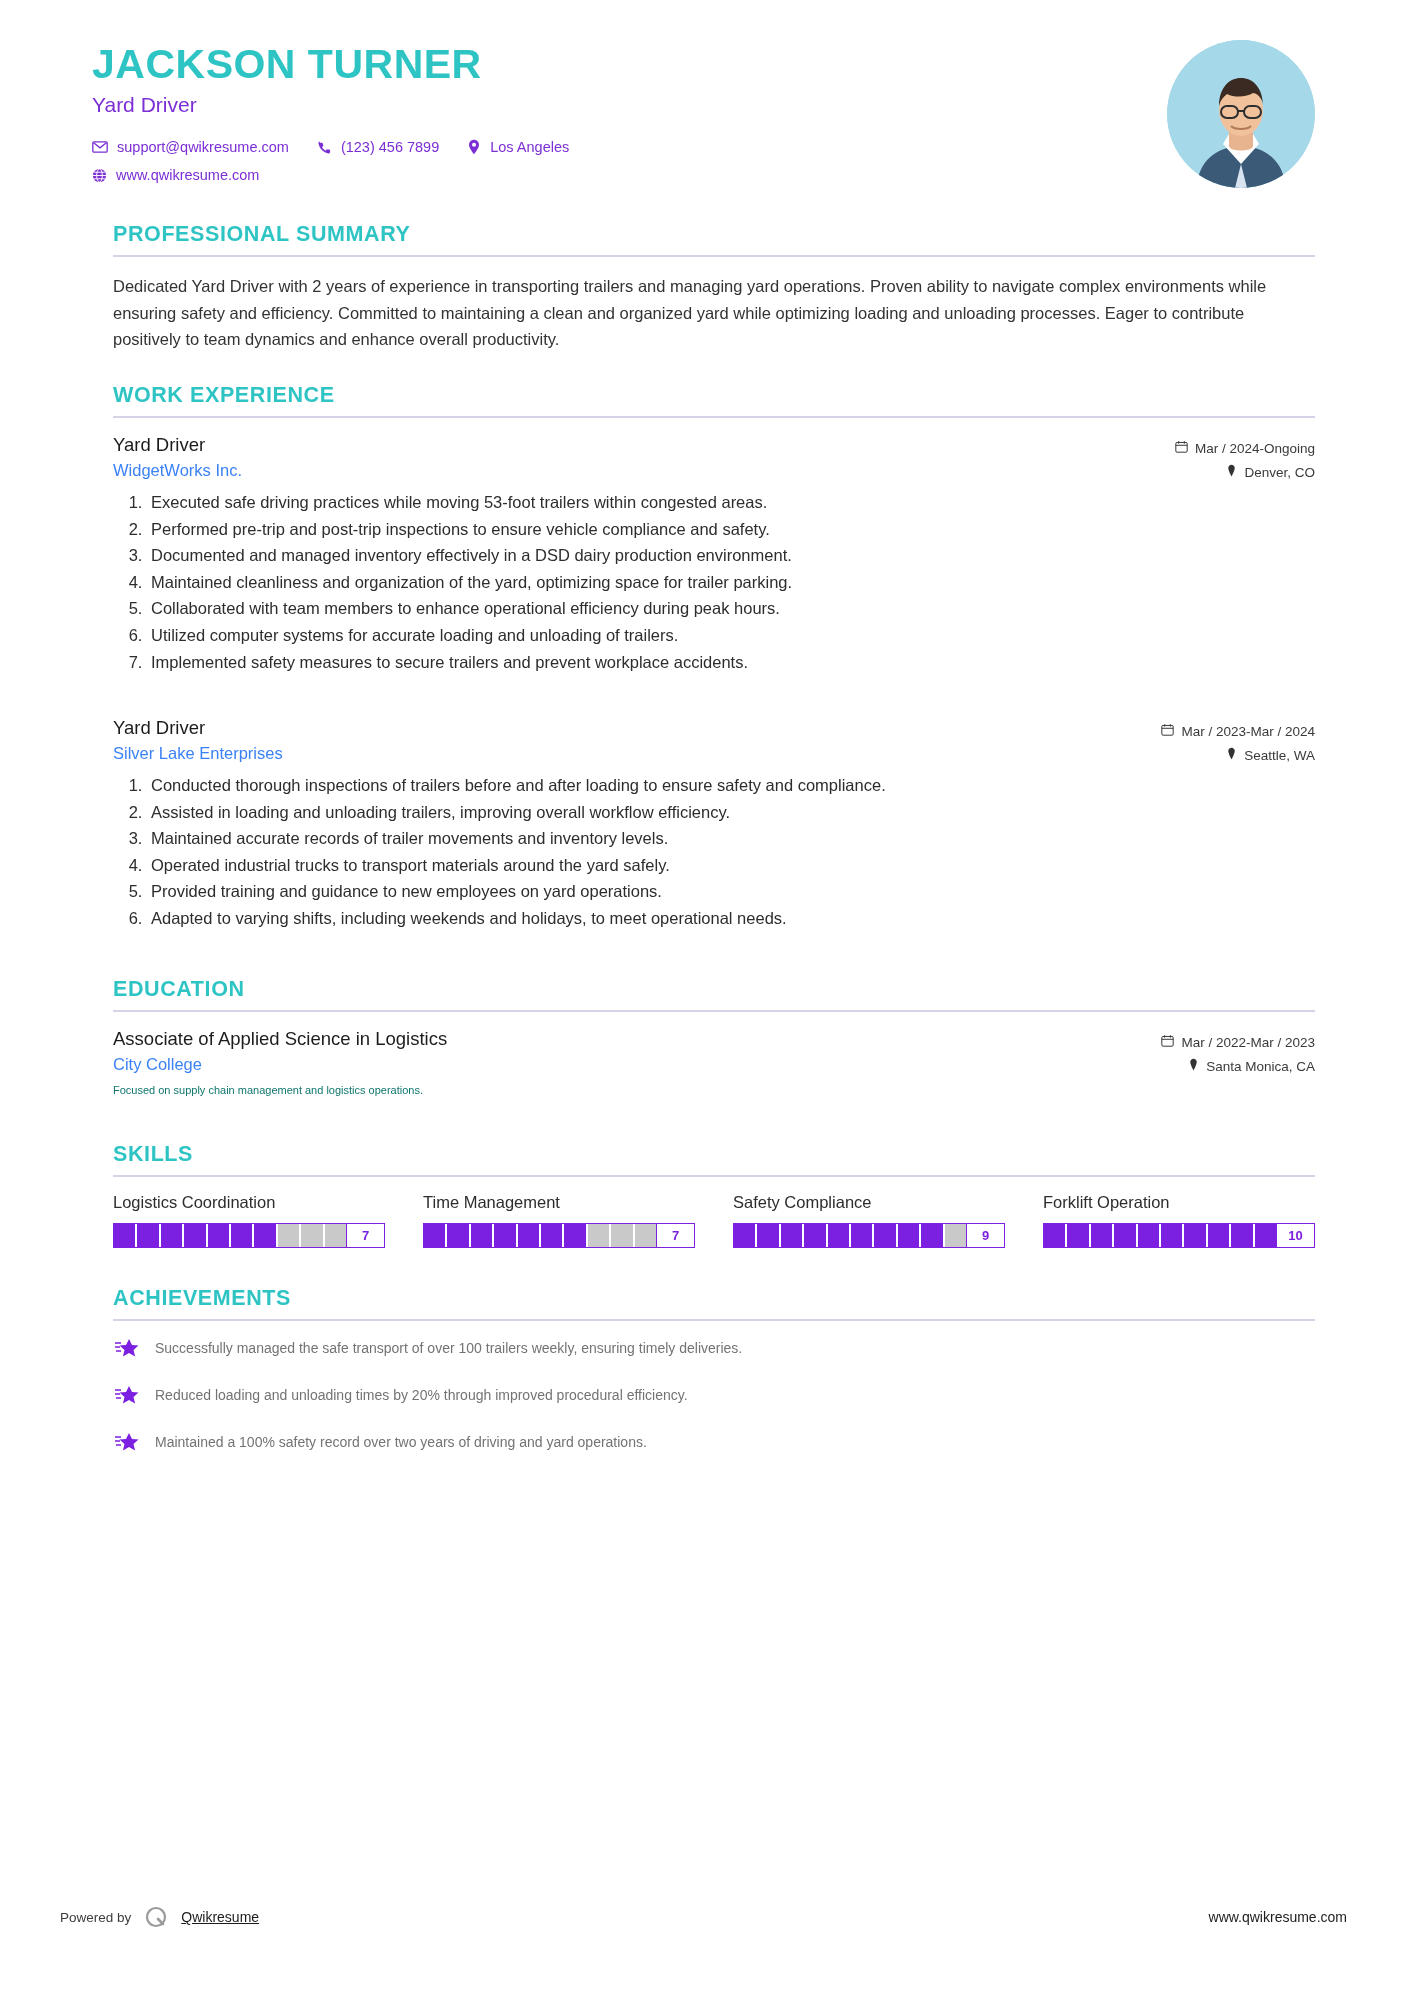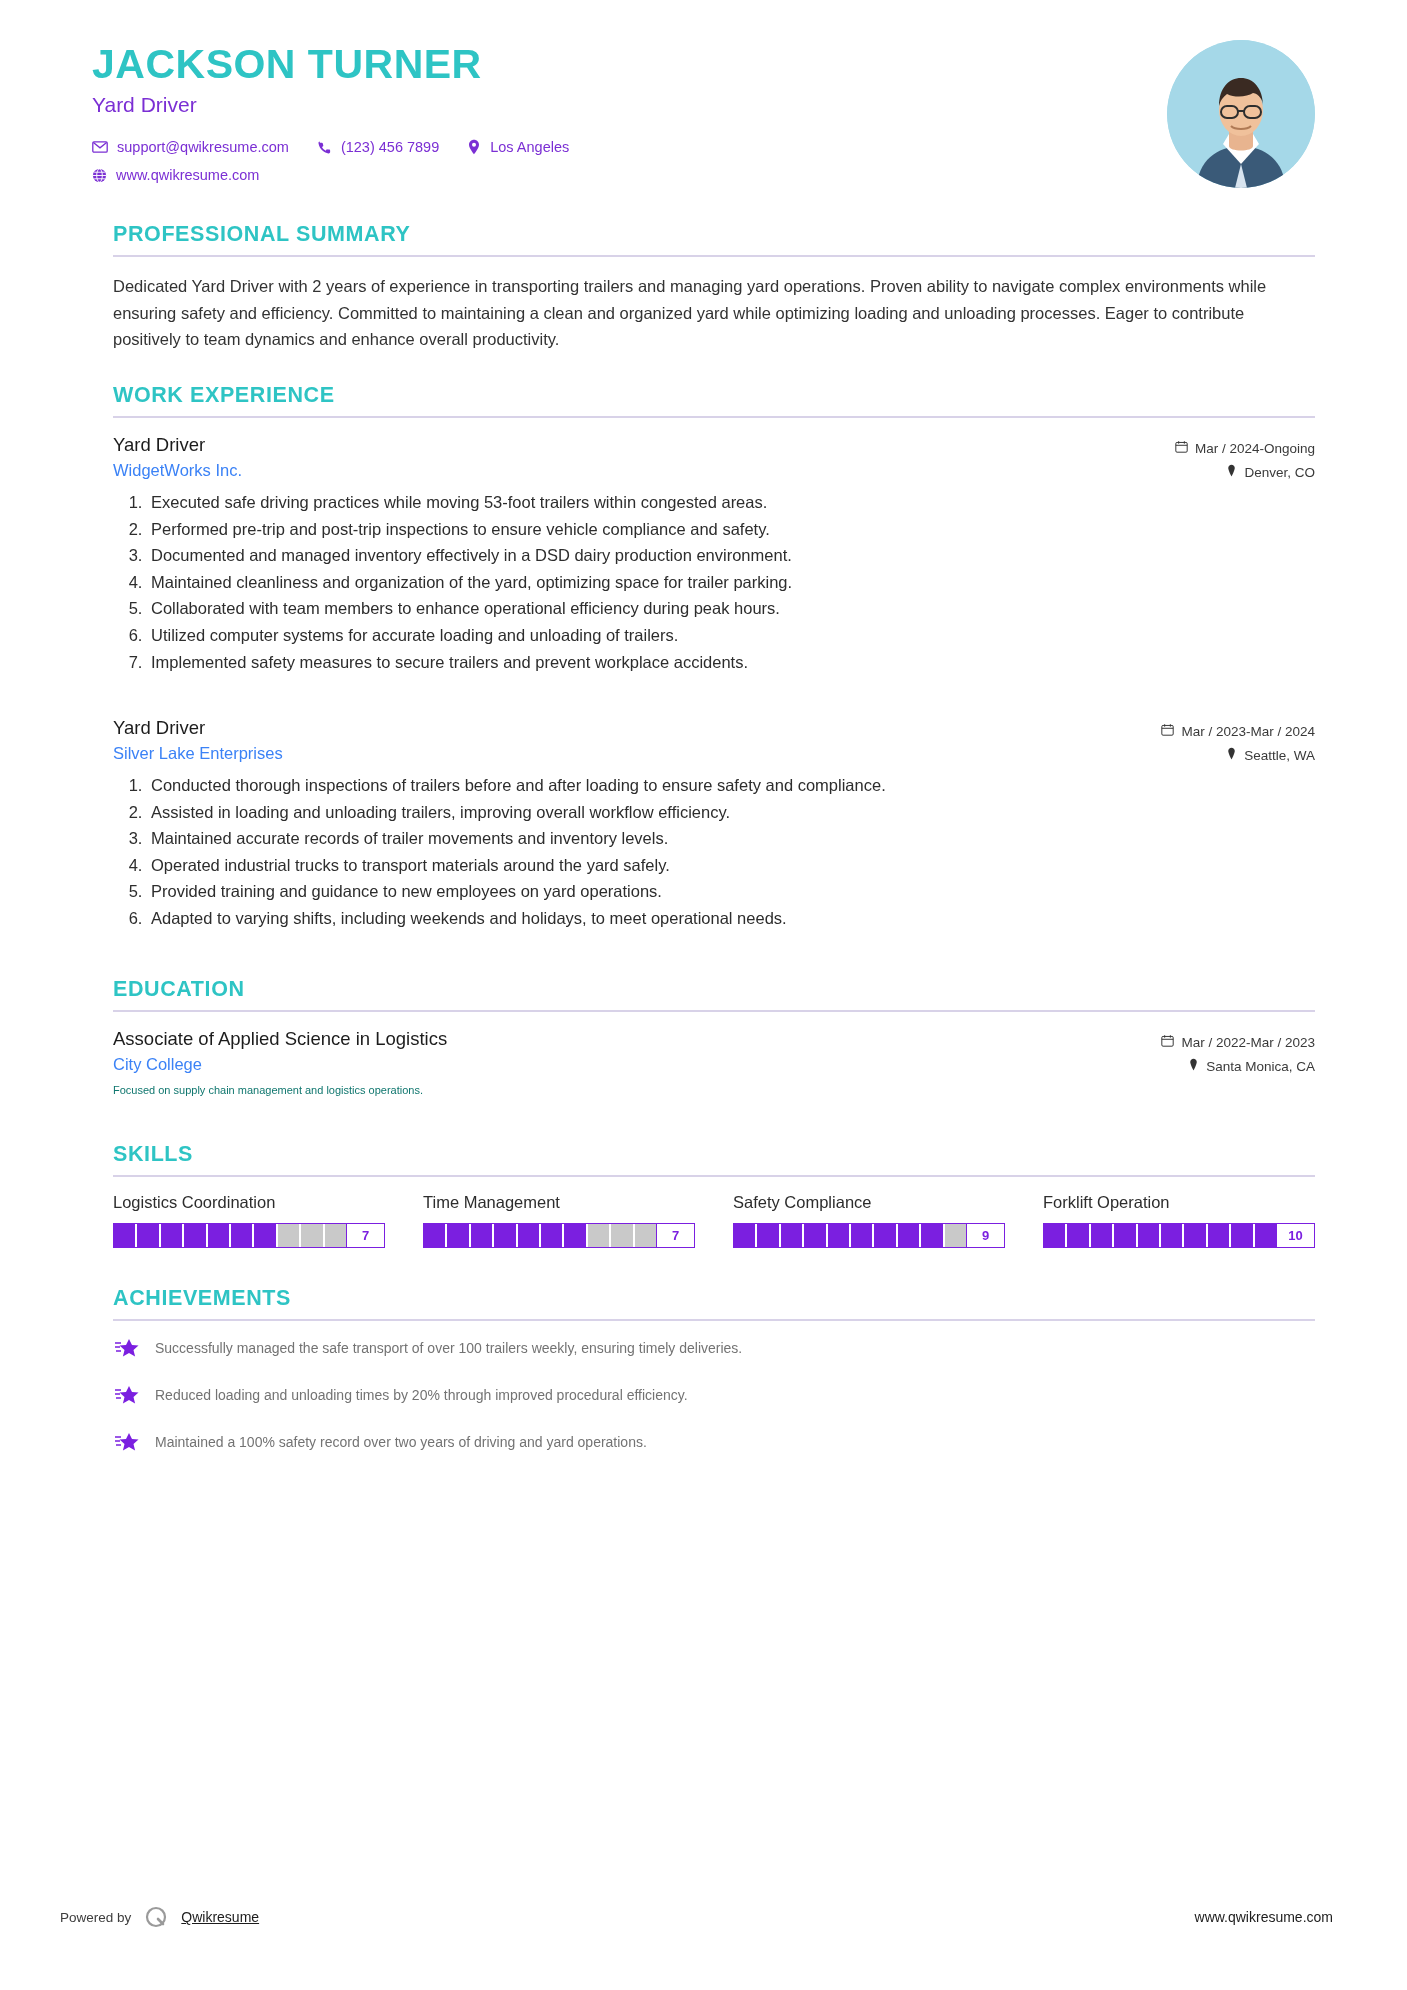--- a/index.html
+++ b/index.html
@@ -197,21 +197,21 @@
   .ach-text {
     font-size: 14px;
     color: #737373;
     line-height: 1.4;
     padding-top: 2px;
   }
   
   .footer {
     position: absolute;
     left: 60px;
-    right: 74px;
+    right: 60px;
     bottom: 60px;
     display: flex;
     align-items: center;
     justify-content: space-between;
     font-size: 13.5px;
     color: #3d3d3d;
   }
   .footer-left { display: flex; align-items: center; gap: 12px; }
   .brand {
     text-decoration: underline;

